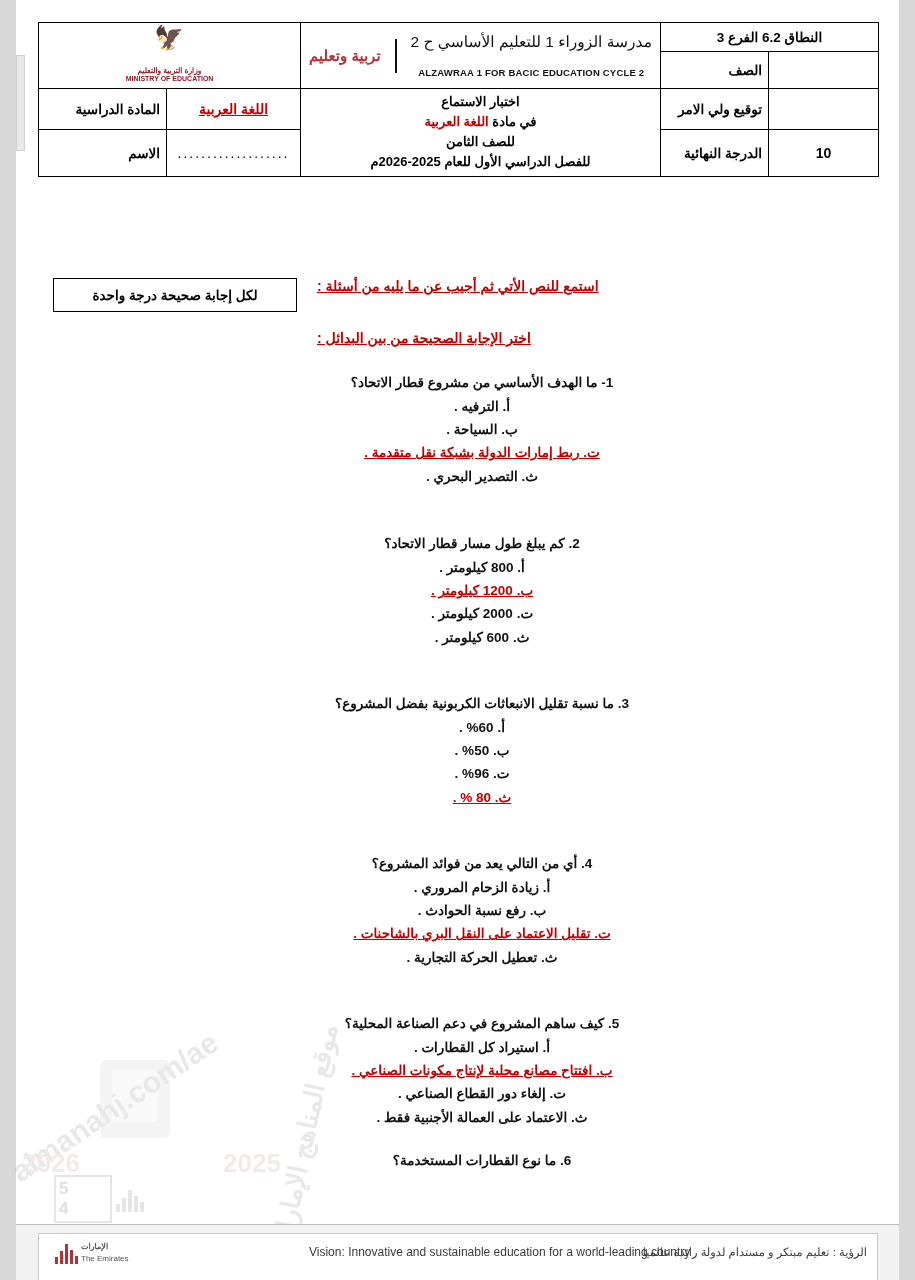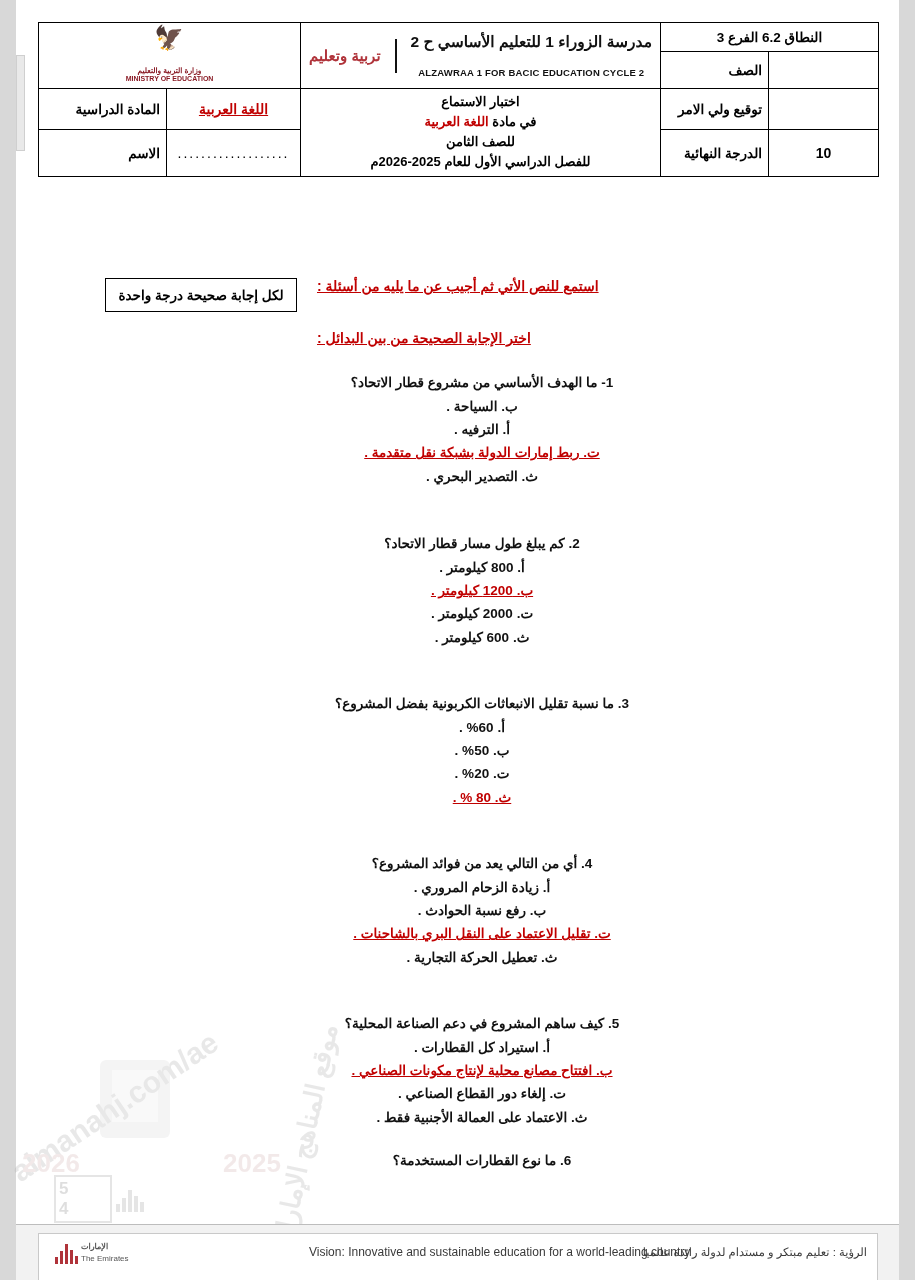--- a/index.html
+++ b/index.html
@@ -56,37 +56,37 @@
   .hdr {
     position:absolute; left:22px; top:22px; width:840px;
     border-collapse: collapse;
     table-layout: fixed;
   }
   .hdr td { border:1px solid #000; padding:3px 6px; vertical-align:middle; }
   .c-scope { text-align:center; font-size:13.5px; font-weight:bold; height:26px;}
   .c-label { text-align:right; font-size:13.5px; font-weight:bold;}
   .logo-cell { text-align:center; vertical-align:middle; }
   .school-cell { text-align:center; vertical-align:middle; }
-  .school-ar { font-size:15.5px; font-weight:bold; color:#111; }
+  .school-ar { font-size:15.5px; font-weight:normal; color:#111; }
   .school-en { font-size:9.5px; font-weight:bold; color:#111; letter-spacing:.2px; margin-top:16px;}
   .brand-ar { font-size:15px; font-weight:bold; color:#b0333a; line-height:1.15;}
   .divider-v { display:inline-block; width:2px; height:34px; background:#111; margin:0 8px; vertical-align:middle;}
   .emb { display:inline-block; text-align:center;}
   .emb-glyph { font-size:24px; color:#8a1c26; line-height:1;}
   .emb-ar { font-size:7.5px; color:#8a1c26; font-weight:bold; margin-top:16px;}
   .emb-en { font-size:7px; color:#8a1c26; font-weight:bold;}
   .exam-title { text-align:center; font-size:13px; font-weight:bold; line-height:1.55;}
   .red { color:#c00000; }
   .subject-red { text-align:center; font-size:14px; font-weight:bold; color:#c00000; text-decoration:underline;}
   .dots { text-align:center; font-size:14px; letter-spacing:2px;}
   .grade-num { text-align:center; font-size:14px; font-weight:bold;}
 
   
   .note-box {
-    position:absolute; right:602px; top:278px; width:192px; height:34px;
+    position:absolute; right:602px; top:278px; width:244px; height:34px;
     border:1px solid #000; display:flex; align-items:center; justify-content:center;
     font-size:13.5px; font-weight:bold;
   }
   .instr1 {
     position:absolute; right:22px; top:278px; width:560px; text-align:left;
     font-size:14px; font-weight:bold; color:#c00000; text-decoration:underline;
   }
   .instr2 {
     position:absolute; right:22px; top:330px; width:560px; text-align:left;
     font-size:14px; font-weight:bold; color:#c00000; text-decoration:underline;
@@ -201,39 +201,39 @@
   </table>
 
   <div class="instr1">استمع للنص الأتي ثم أجيب عن ما يليه من أسئلة :</div>
   <div class="note-box">
     <span>لكل إجابة صحيحة درجة واحدة</span>
   </div>
   <div class="instr2">اختر الإجابة الصحيحة من بين البدائل :</div>
 
   <div class="qblock" style="top:372px">
     <div class="qstem">1- ما الهدف الأساسي من مشروع قطار الاتحاد؟</div>
+    <div class="opt">أ. الترفيه .</div>
     <div class="opt">ب. السياحة .</div>
-    <div class="opt">أ. الترفيه .</div>
     <div class="opt correct">ت. ربط إمارات الدولة بشبكة نقل متقدمة  .</div>
     <div class="opt">ث. التصدير البحري .</div>
   </div>
 
   <div class="qblock" style="top:533px">
     <div class="qstem">2. كم يبلغ طول مسار قطار الاتحاد؟</div>
     <div class="opt">أ. 800 كيلومتر .</div>
     <div class="opt correct">ب. 1200 كيلومتر  .</div>
     <div class="opt">ت. 2000 كيلومتر .</div>
     <div class="opt">ث. 600 كيلومتر .</div>
   </div>
 
   <div class="qblock" style="top:693px">
     <div class="qstem">3. ما نسبة تقليل الانبعاثات الكربونية بفضل المشروع؟</div>
     <div class="opt">أ. 60% .</div>
     <div class="opt">ب. 50% .</div>
-    <div class="opt">ت. 20% .</div>
+    <div class="opt">ت. 96% .</div>
     <div class="opt correct">ث. 80 % .</div>
   </div>
 
   <div class="qblock" style="top:853px">
     <div class="qstem">4. أي من التالي يعد من فوائد المشروع؟</div>
     <div class="opt">أ. زيادة الزحام المروري .</div>
     <div class="opt">ب. رفع نسبة الحوادث .</div>
     <div class="opt correct">ت. تقليل الاعتماد على النقل البري بالشاحنات   .</div>
     <div class="opt">ث. تعطيل الحركة التجارية .</div>
   </div>

